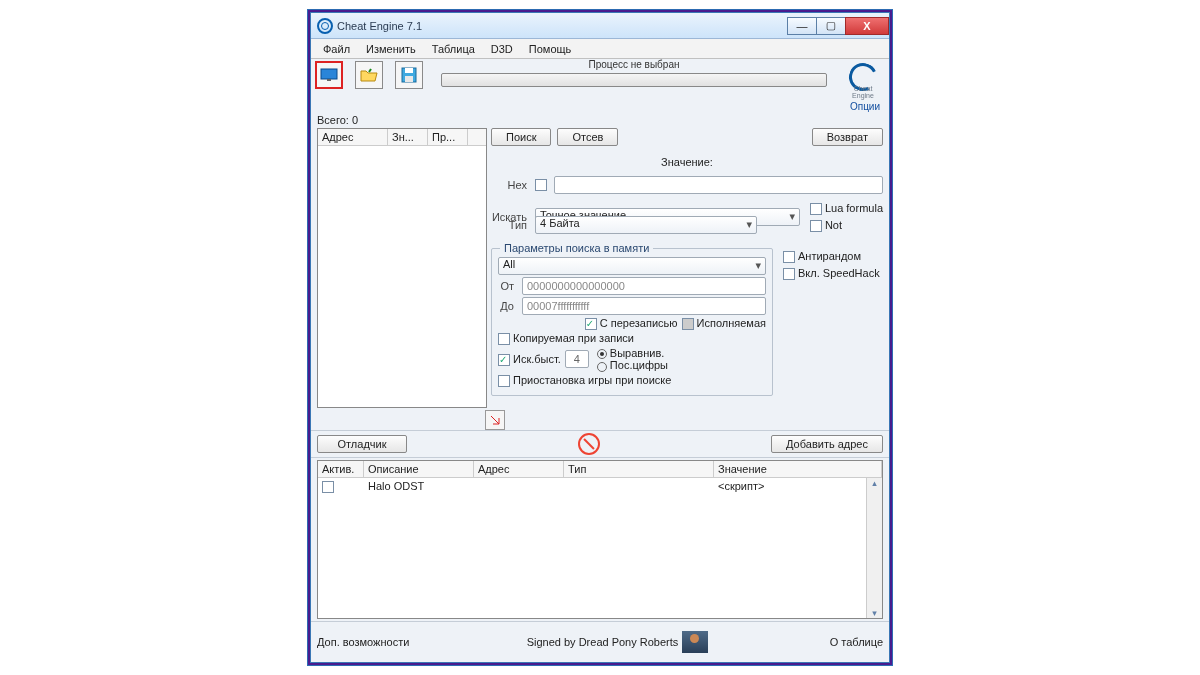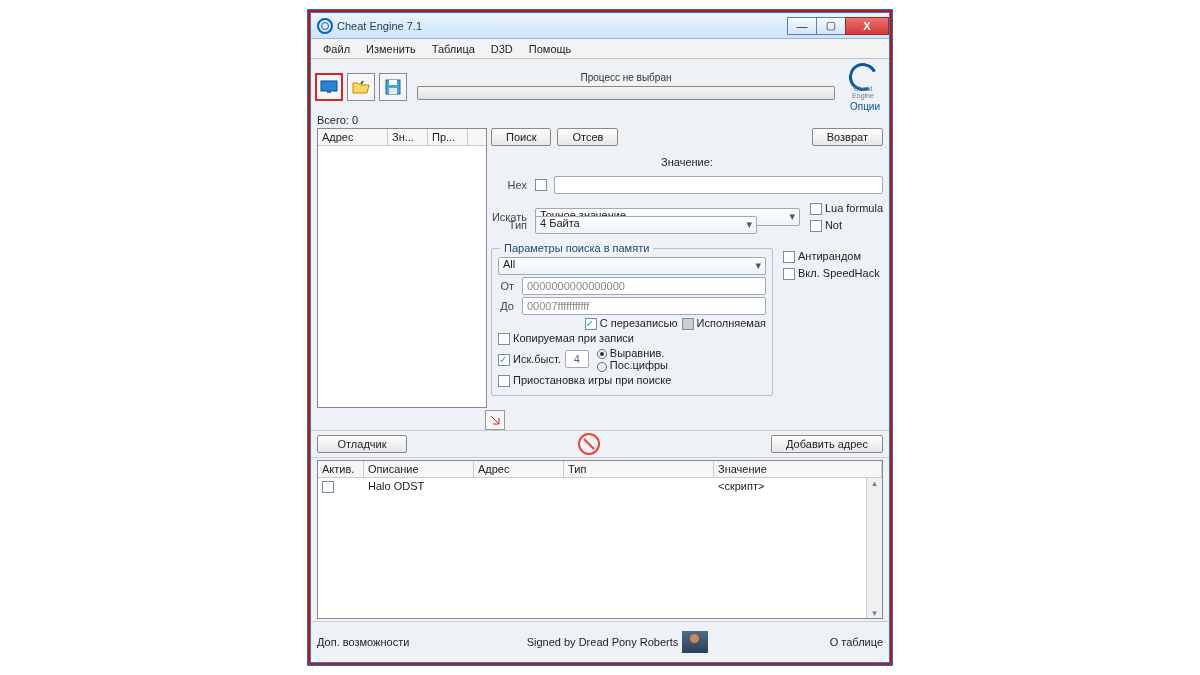--- a/index.html
+++ b/index.html
@@ -8,21 +8,21 @@
 .titlebar{height:26px;background:linear-gradient(#eaf3fc,#cde4fa);display:flex;align-items:center;border-bottom:1px solid #9cb7d6}
 .title-icon{width:16px;height:16px;margin:0 4px 0 6px;border:2px solid #0860b0;border-radius:50%;position:relative}
 .title-icon:before{content:"";position:absolute;inset:2px;border:1px solid #0860b0;border-radius:50%}
 .title-text{color:#2a3b52;font-weight:400}
 .title-btns{margin-left:auto;display:flex}
 .tbtn{width:30px;height:18px;border:1px solid #5b7fa6;background:linear-gradient(#f7fbff,#d3e4f6);display:flex;align-items:center;justify-content:center;margin-left:-1px;font-size:11px}
 .tbtn.close{background:linear-gradient(#ef7070,#d13a3a);color:#fff;width:44px;border-color:#9f2a2a}
 .tbtn.close span{color:#fff;font-weight:bold}
 .menubar{height:20px;background:#f3f3f3;display:flex;align-items:center;padding:0 4px;border-bottom:1px solid #c0c0c0}
 .menuitem{padding:2px 8px;color:#222}
-.toolbar-row{display:flex;align-items:center;padding:2px 4px;gap:4px}
+.toolbar-row{display:flex;padding:2px 4px;gap:12px}
 .toolbtn{width:28px;height:28px;border:1px solid #8a8a8a;background:#f6f6f6;display:flex;align-items:center;justify-content:center}
 .toolbtn.selected{border:2px solid #d22}
 .progress{flex:1;height:14px;border:1px solid #888;border-radius:2px;background:linear-gradient(#f5f5f5,#e1e1e1);margin:0 6px;position:relative}
 .progress-label{position:absolute;left:0;right:0;top:-14px;text-align:center;color:#333;font-size:10px}
 .logo{width:36px;height:36px;border:0;margin-right:4px;position:relative}
 .logo-c{width:28px;height:28px;border:3px solid #0a5aa0;border-right-color:transparent;border-radius:50%;margin:2px auto;transform:rotate(20deg)}
 .logo-label{position:absolute;bottom:0;width:100%;text-align:center;font-size:7px;color:#6e7a88}
 .options-link{text-align:center;color:#1450a0;font-size:10px;margin-top:2px}
 .center{display:flex;padding:2px 6px 2px 6px;gap:4px}
 .left-pane{width:170px;display:flex;flex-direction:column}
@@ -59,21 +59,21 @@
 .col-desc{width:110px}
 .col-addr{width:90px}
 .col-type{width:150px}
 .col-val{flex:1}
 .scroll{width:16px;background:#f0f0f0;border-left:1px solid #ccc;position:relative}
 .scroll .ar{position:absolute;left:0;right:0;text-align:center;color:#6180a8;font-size:9px}
 .table-body{display:flex;height:140px}
 .statusbar{height:41px;border-top:1px solid #c5cdd7;display:flex;align-items:center;padding:0 6px;gap:8px}
 .avatar{width:26px;height:22px;background:linear-gradient(#4f6b88,#2a3f58);position:relative;margin:0 4px}
 .avatar:before{content:"";position:absolute;top:3px;left:8px;width:9px;height:9px;background:#c85;border-radius:50%}
-.outer-frame{border:1px solid #2e6db5;padding:2px;background:#b91c1c}
+.outer-frame{border:1px solid #2e6db5;padding:2px;background:#4c1d95}
 </style>
 </head>
 <body>
 
 <div class="outer-frame">
 <div class="window">
 
   <div class="titlebar">
     <span class="title-icon"></span>
     <span class="title-text">Cheat Engine 7.1</span>

